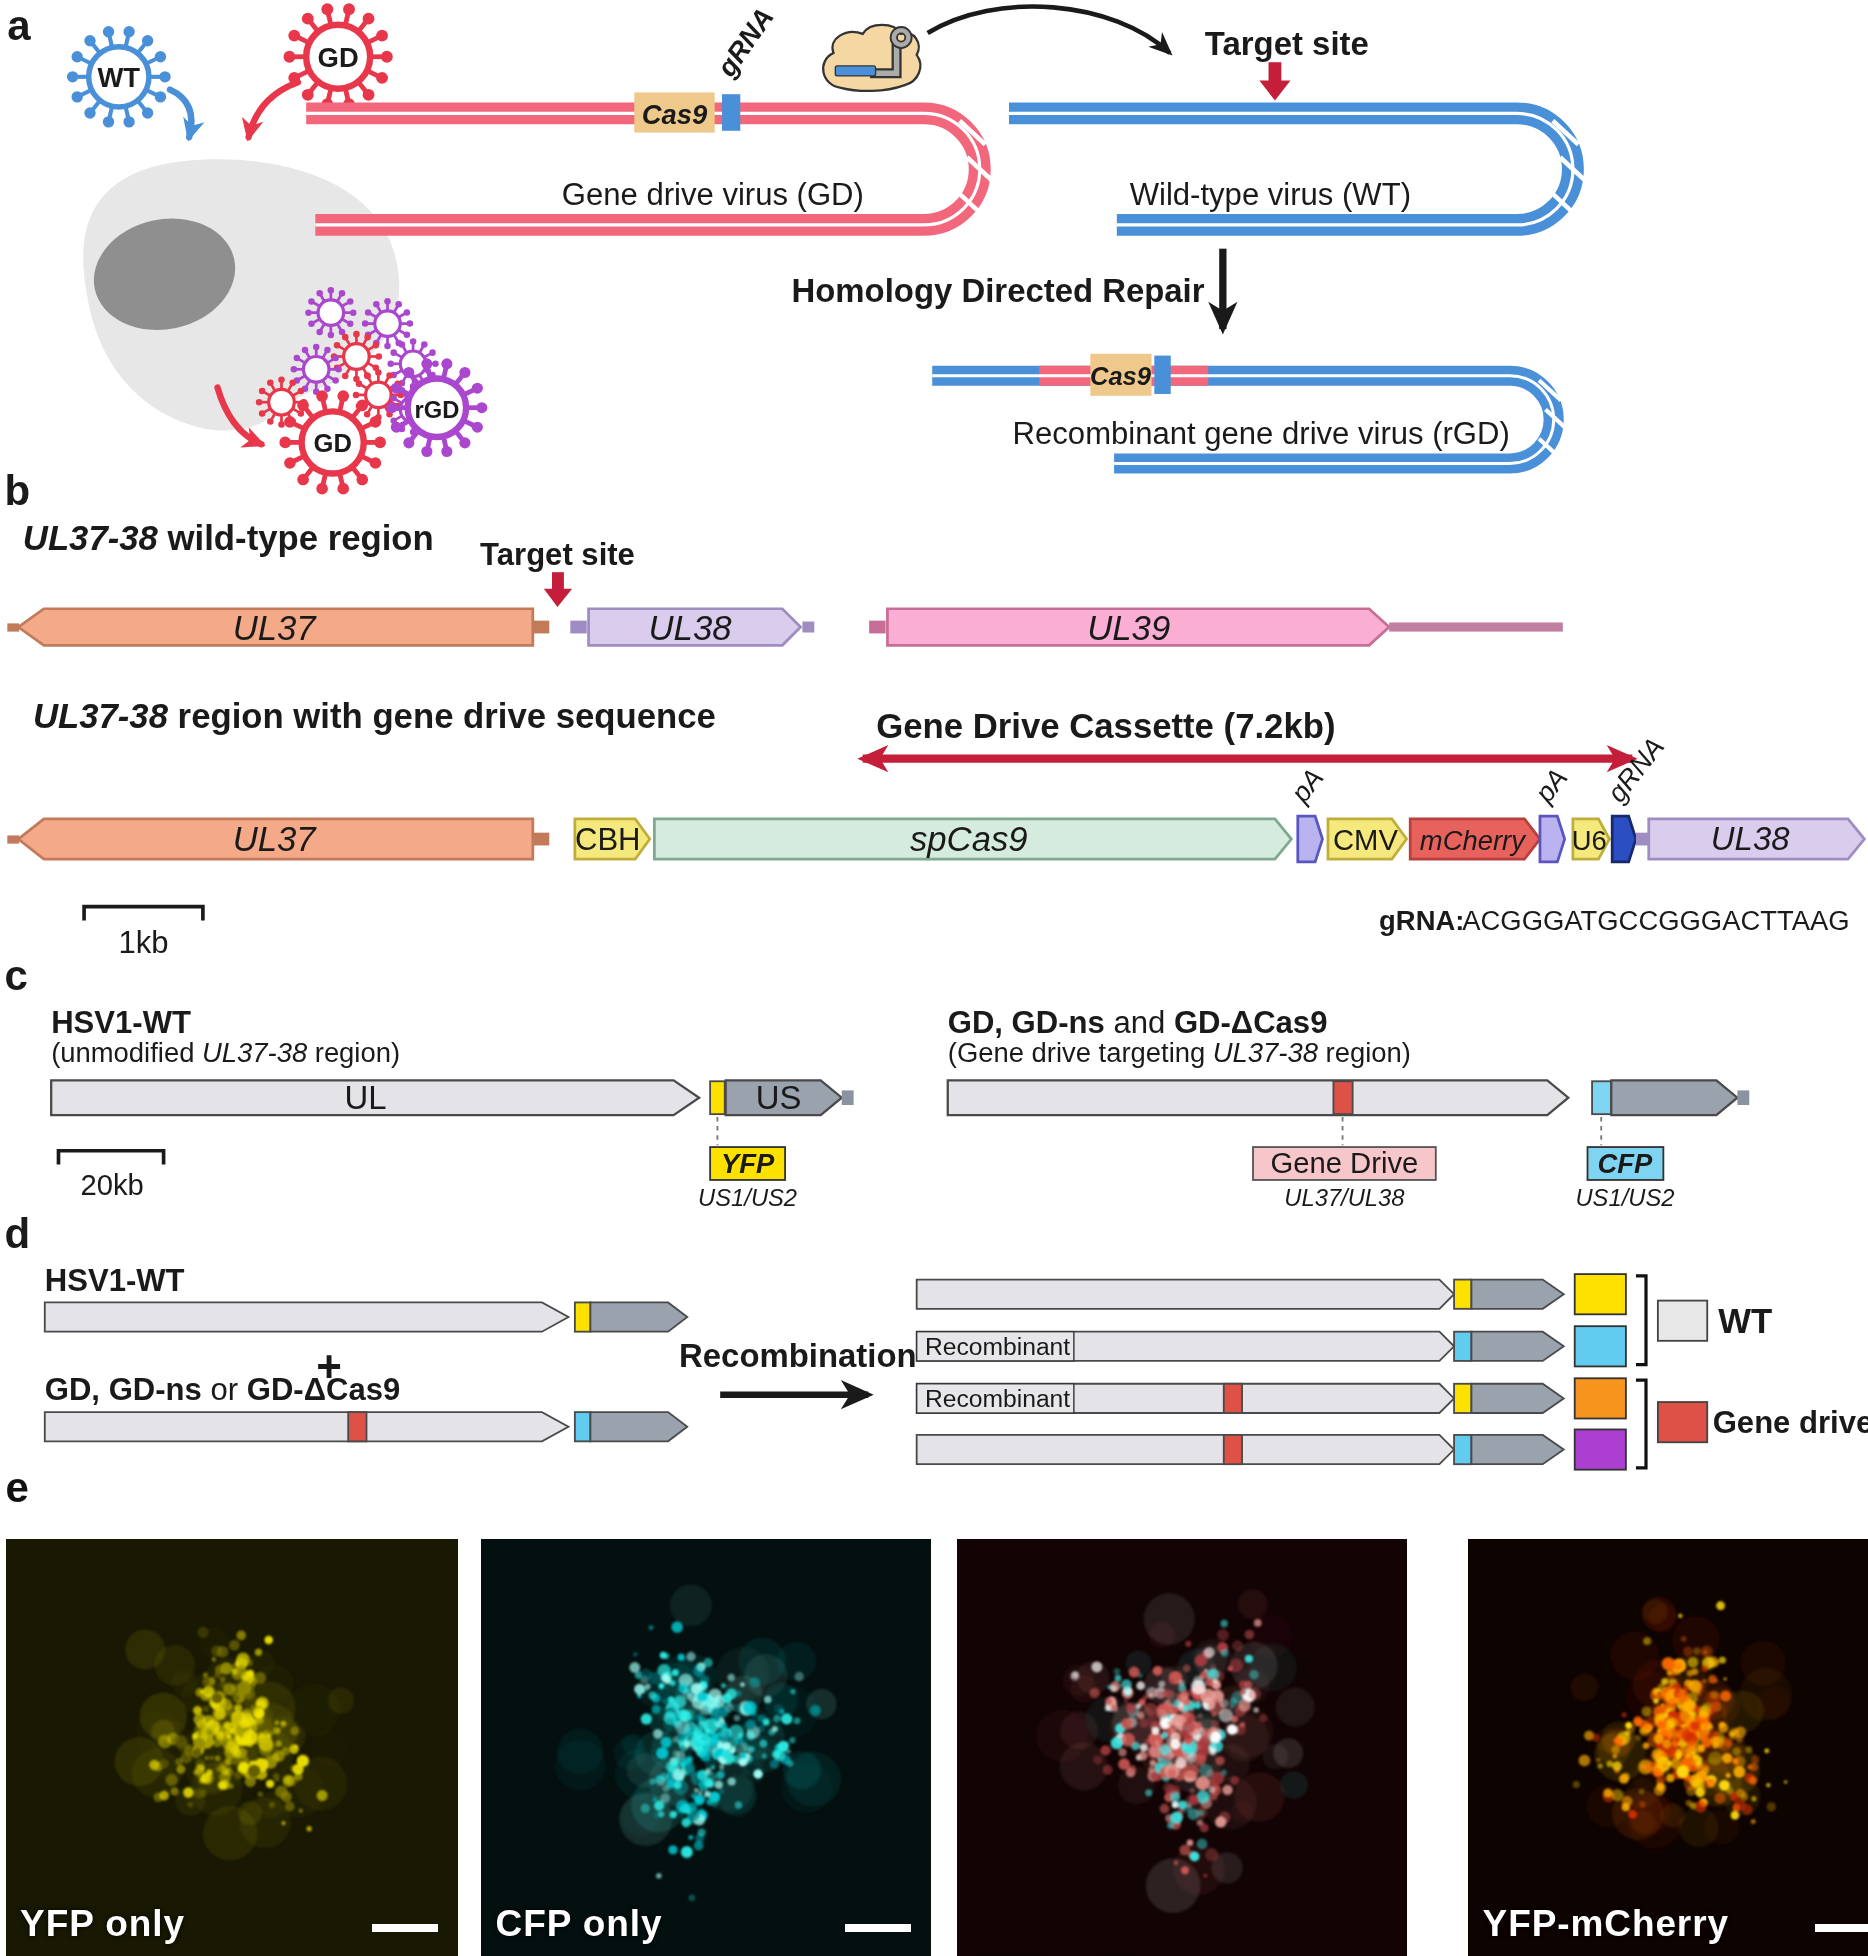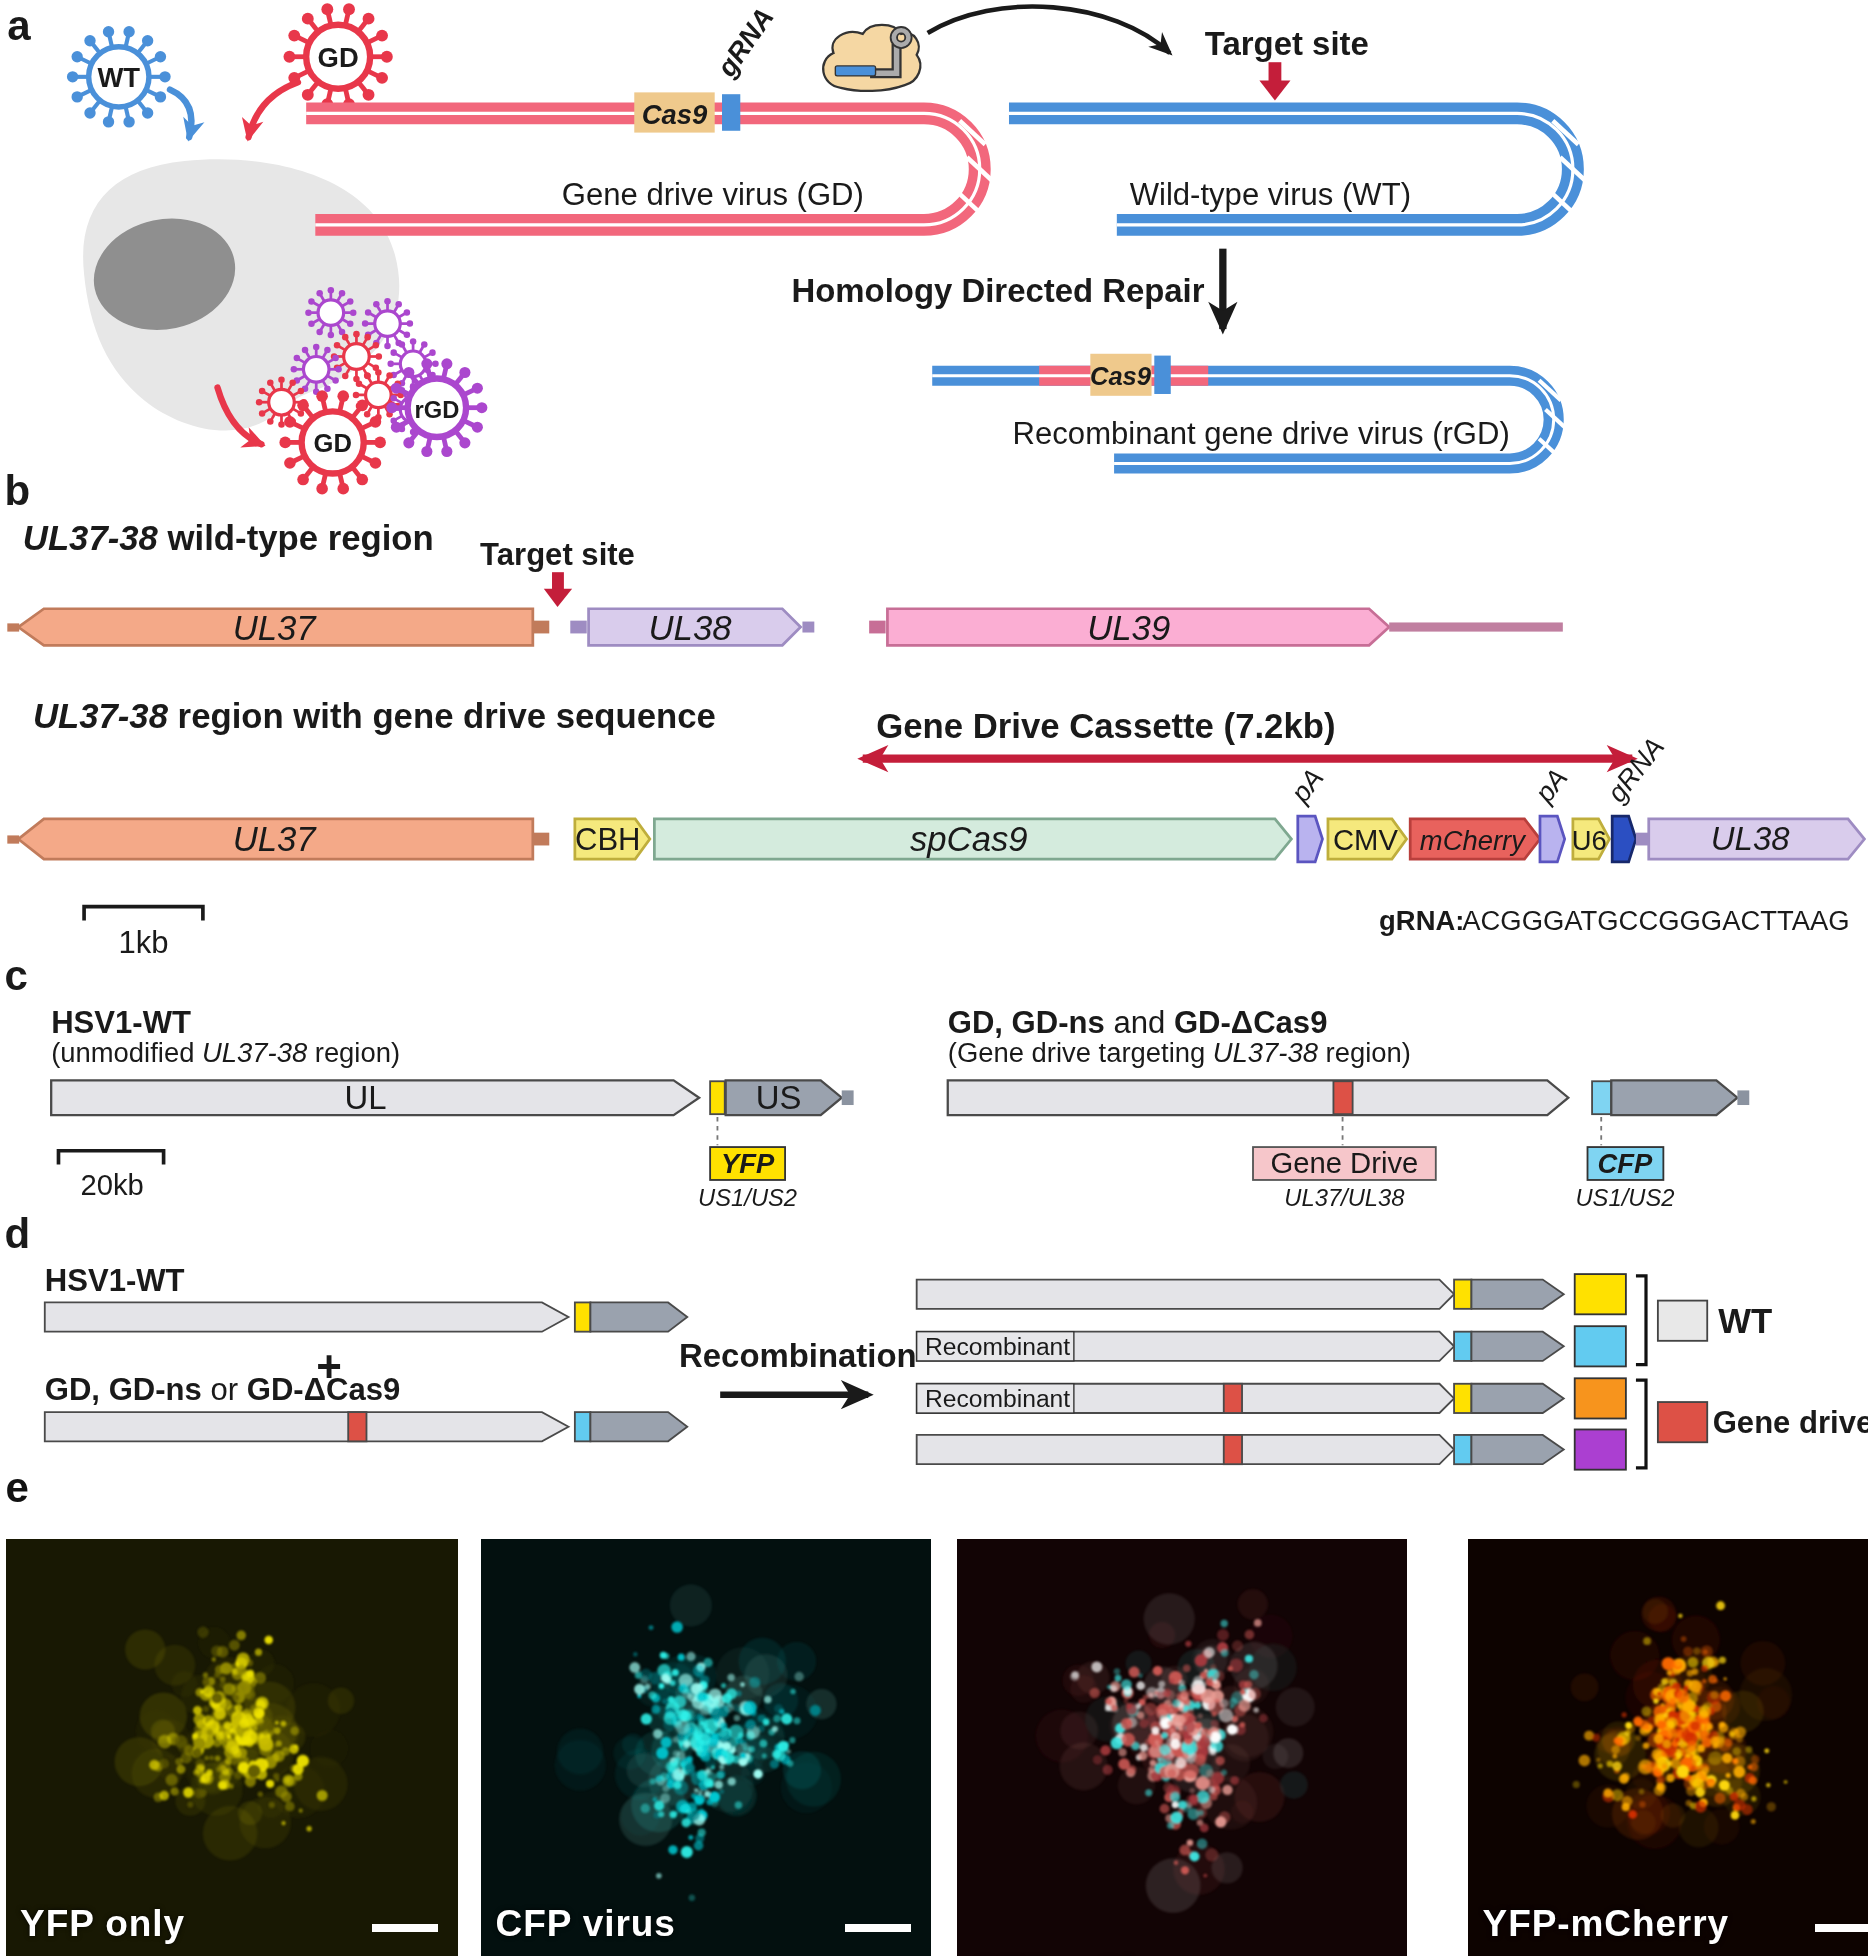--- a/index.html
+++ b/index.html
@@ -1319,21 +1319,21 @@
         <circle cx="293.7402384846565" cy="184.59894396329676" r="7.685993437185495" fill="#00c8d2" opacity="0.8641215368872508"></circle>
         <circle cx="268.8630489061329" cy="174.29911404930866" r="5.5364387306888245" fill="#2ef2ea" opacity="0.8691668429877608"></circle>
         <circle cx="246.0976156523723" cy="184.64276984327566" r="7.824110986809784" fill="#9efcf2" opacity="0.47739167145919054"></circle>
         <circle cx="218.88785026597654" cy="129.27755377645636" r="3.910955938767398" fill="#00c8d2" opacity="0.9304969765013082"></circle>
         <circle cx="313.5813360201282" cy="175.6409037247201" r="4.125057023520135" fill="#9efcf2" opacity="0.6966706776292995"></circle>
         <circle cx="185.90053678485938" cy="96.95348914707961" r="2.6982429397797962" fill="#00c8d2" opacity="0.5645679691107943"></circle>
         <circle cx="220.2288962869434" cy="205.58745056262796" r="7.886985273786569" fill="#9efcf2" opacity="0.3975575369084254"></circle>
         <circle cx="180.44789455204722" cy="148.5019401165427" r="6.732526286638135" fill="#067f86" opacity="0.4156080790562555"></circle>
       </g>
     </svg>
-  <div class="micro-label">CFP virus</div>
+  <div class="micro-label">CFP only</div>
   <div class="micro-scalebar"></div>
 </div>
 <div class="micro-wrap" style="left:957px;top:1539px;width:450px;height:465px;">
   <svg class="micro" width="450" height="417" style="background: rgb(18, 4, 5);" viewBox="0 0 493 456">
       <g filter="url(#soft)">
         <circle cx="224.58350890502024" cy="104.79894372568748" r="14.38244495401159" fill="#a83a3f" opacity="0.1059074554592371"></circle>
         <circle cx="299.6868268089306" cy="174.62943666257303" r="14.32818663585931" fill="#e89b93" opacity="0.09686062755063177"></circle>
         <circle cx="232.46119407038046" cy="87.08846753981992" r="28.165448150597513" fill="#ffffff" opacity="0.0896574697829783"></circle>
         <circle cx="253.74228073030292" cy="225.46510052800912" r="28.92112585203722" fill="#cf5a55" opacity="0.05170134579762817"></circle>
         <circle cx="236.7208921761447" cy="379.2415646180648" r="29.98323547281325" fill="#ffffff" opacity="0.11944573517888785"></circle>

